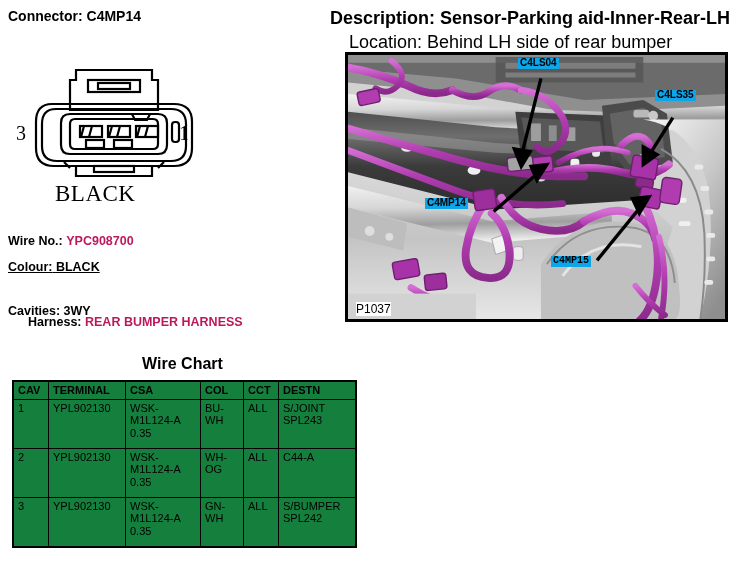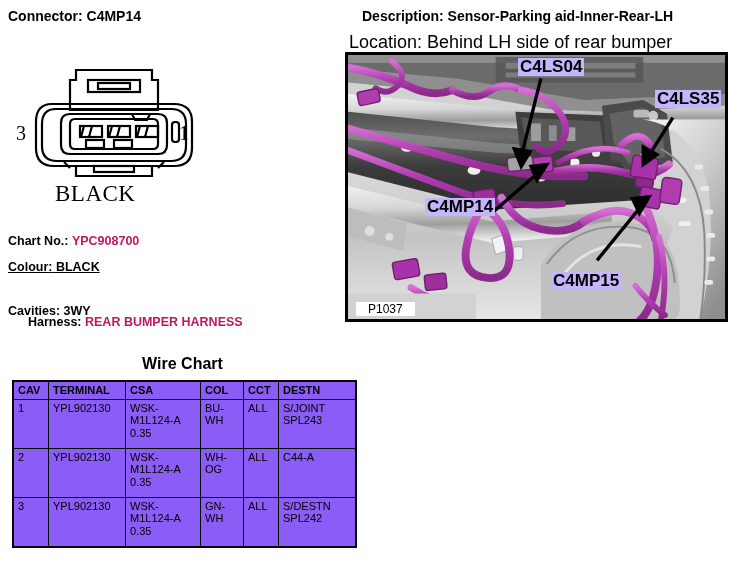--- a/index.html
+++ b/index.html
@@ -70,21 +70,21 @@
     width: 349px;
     text-align: center;
     font-size: 16px;
     font-weight: bold;
     padding-left: 8px;
   }
   #wire-chart-table {
     left: 12px; top: 380px;
     border-collapse: collapse;
     border: 2px solid #000;
-    background: #8b5cf6;
+    background: #15803d;
     font-size: 11px;
   }
   #wire-chart-table th,
   #wire-chart-table td {
     border: 1.5px solid #000;
     padding: 2px 4px;
     vertical-align: top;
     line-height: 1.15;
     text-align: left;
     font-weight: normal;
@@ -93,23 +93,23 @@
   #wire-chart-table tbody td { height: 44px; }
   .col-cav { width: 26px; }
   .col-terminal { width: 68px; white-space: nowrap; }
   .col-csa { width: 66px; }
   .col-col { width: 34px; }
   .col-cct { width: 26px; }
   .col-destn { width: 68px; }
 
   
   #description-line {
-    left: 362px; top: 8px;
+    left: 330px; top: 8px;
     font-weight: bold;
-    font-size: 14px;
+    font-size: 18px;
     white-space: nowrap;
     text-align: right;
   }
   #location-line {
     left: 349px; top: 32px;
     font-weight: normal;
     font-size: 18px;
     white-space: nowrap;
   }
 
@@ -119,38 +119,38 @@
     width: 383px; height: 270px;
     border: 3px solid #000;
     box-sizing: border-box;
     overflow: hidden;
     background: #cfcfcf;
   }
   #photo-svg { display: block; width: 100%; height: 100%; }
 
   .callout-label {
     position: absolute;
-    background: #c4b5fd;
+    background: #0ea5e9;
     font-weight: bold;
-    font-size: 17px;
+    font-size: 10px;
     line-height: 1.05;
     padding: 0px 2px;
     white-space: nowrap;
     color: #000;
   }
   #callout-c4ls04 { left: 518px; top: 58px; }
   #callout-c4ls35 { left: 655px; top: 90px; }
   #callout-c4mp14 { left: 425px; top: 198px; }
-  #callout-c4mp15 { left: 551px; top: 272px; }
+  #callout-c4mp15 { left: 551px; top: 256px; font-family: Liberation Mono, monospace; }
   #photo-ref-tag {
     left: 356px; top: 302px;
     background: #ffffff;
     font-size: 12px;
     font-weight: normal;
-    padding: 0 12px;
+    padding: 0 0;
     color: #000;
   }
 </style>
 </head>
 <body>
 
 <div class="abs" id="connector-heading">
   <span>Connector:</span>
   <span>C4MP14</span>
 </div>
@@ -190,21 +190,21 @@
       <path d="M50 96 l6 6 M150 96 l-6 6"></path>
     </g>
   </svg>
 </div>
 
 <div class="abs" id="pin-left-label">3</div>
 <div class="abs" id="pin-right-label">1</div>
 <div class="abs" id="connector-colour-caption">BLACK</div>
 
 <div class="abs spec-row" id="spec-part">
-  <span class="spec-label">Chart No.:</span>
+  <span class="spec-label">Wire No.:</span>
   <span class="spec-value green">YPC908700</span>
 </div>
 
 <div class="abs spec-row" id="spec-colour">
   <span class="spec-label">Colour:</span>
   <span class="spec-value plain">BLACK</span>
 </div>
 
 <div class="abs spec-row" id="spec-cavities">
   <span class="spec-label">Cavities:</span>
@@ -245,21 +245,21 @@
       <td class="col-col">WH-OG</td>
       <td class="col-cct">ALL</td>
       <td class="col-destn">C44-A</td>
     </tr>
     <tr>
       <td class="col-cav">3</td>
       <td class="col-terminal">YPL902130</td>
       <td class="col-csa">WSK-M1L124-A 0.35</td>
       <td class="col-col">GN-WH</td>
       <td class="col-cct">ALL</td>
-      <td class="col-destn">S/DESTN SPL242</td>
+      <td class="col-destn">S/BUMPER SPL242</td>
     </tr>
   </tbody>
 </table>
 
 <div class="abs" id="description-line">
   <span>Description:</span>
   <span>Sensor-Parking aid-Inner-Rear-LH</span>
 </div>
 
 <div class="abs" id="location-line">

